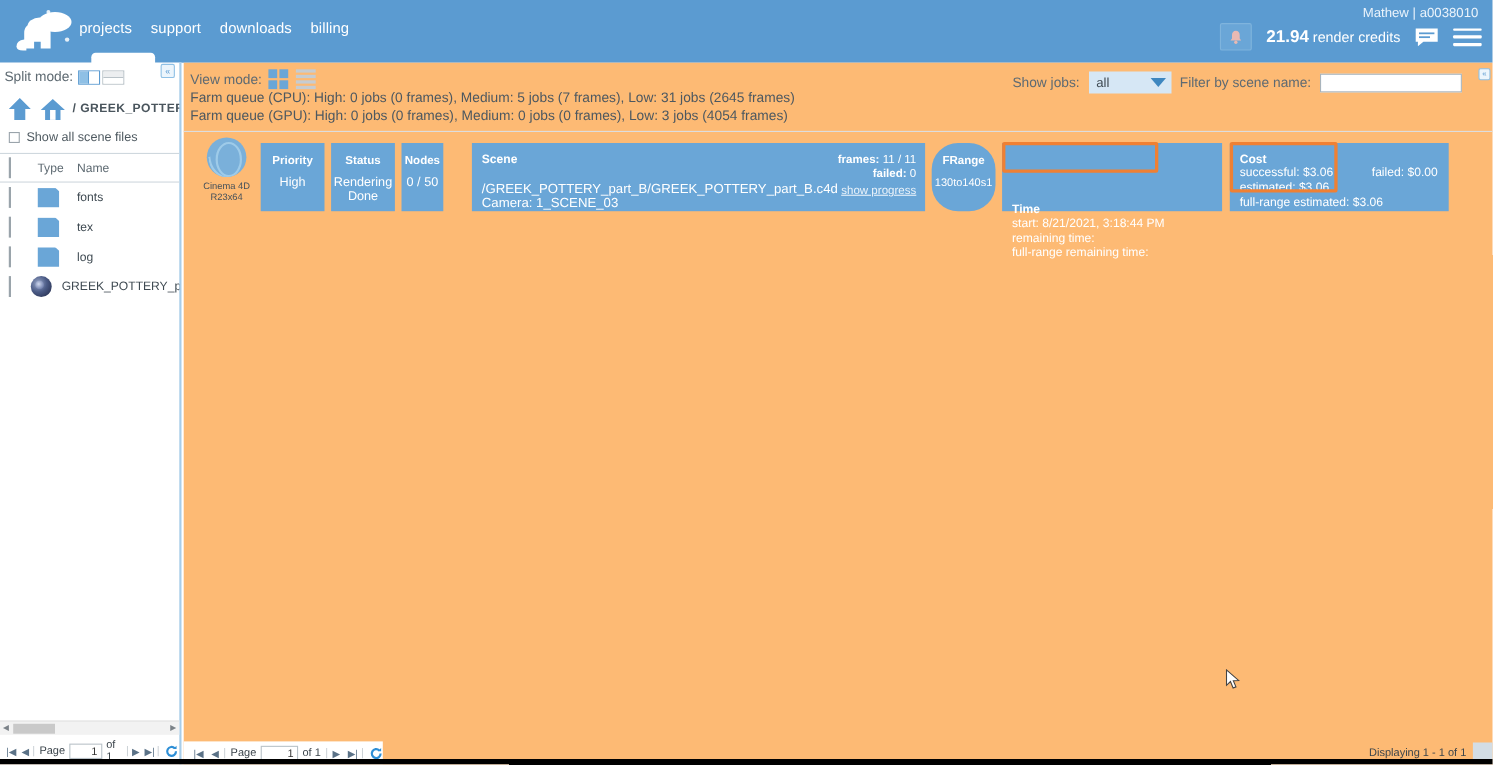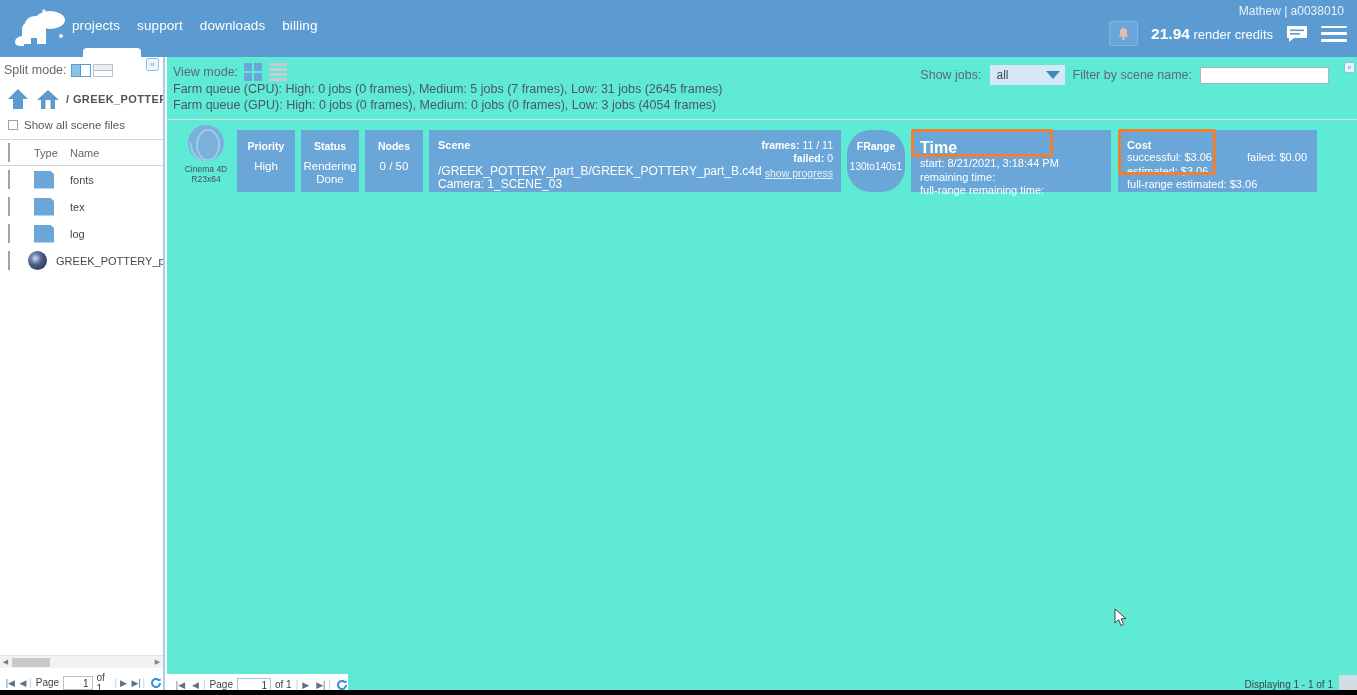--- a/index.html
+++ b/index.html
@@ -115,21 +115,21 @@
   .pager .plabel { font-size:10px; color:#3b444b; padding:0 4px;}
   .pager .pinput {
     width:34px; height:14px; border:1px solid #b9c2c8; background:#fff;
     font-size:10px; text-align:right; padding-right:3px; line-height:13px; color:#333;
   }
   .pager .pof { font-size:10px; padding:0 4px; color:#3b444b;}
   .refresh-ic { width:12px; height:12px; margin-left:5px; }
 
   
   .main {
-    position:absolute; left:167px; top:57px; width:1190px; height:638px; background:#5eead4;
+    position:absolute; left:167px; top:57px; width:1190px; height:638px; background:#fdba74;
   }
   .toolbar {
     position:relative; height:63px; border-bottom:1px solid #ddd;
   }
   .viewmode-row { display:flex; align-items:center; gap:6px; padding:6px 0 0 6px; }
   .viewmode-row > span { font-size:12.5px; color:#5e6a72; }
   .vm-grid { display:flex; gap:2px; }
   .vm-grid .q { width:8px; height:8px; background:#6aa6d7; }
   .vm-grid .col { display:flex; flex-direction:column; gap:2px;}
   .vm-lines { display:flex; flex-direction:column; gap:2px; margin-left:1px;}
@@ -178,21 +178,21 @@
   .cell .ttl { font-weight:bold; font-size:10.5px; padding:10px 0 0 0; text-align:center; }
   .cell .val { font-size:11.5px; text-align:center; margin-top:8px; line-height:13px; }
   .cell-scene { padding:9px 10px 0 9px; }
   .cell-scene .ttl2 { font-weight:bold; font-size:11px; }
   .cell-scene .path { font-size:12px; margin-top:14px; line-height:13px; }
   .scene-right { position:absolute; right:8px; top:9px; text-align:right; font-size:10.5px;
                  line-height:12.5px; }
   .scene-right b { font-weight:bold; }
   .show-progress { text-decoration:underline; color:#e9f2fa; display:block; margin-top:3px;}
   .cell-time { padding:9px 0 0 9px; }
-  .cell-time .ttl2 { font-weight:bold; font-size:16px; }
+  .cell-time .ttl2 { font-weight:bold; font-size:11px;margin-top:46px; }
   .cell-time .ln { font-size:11px; line-height:13.5px; }
   .cell-cost { padding:9px 0 0 9px; position:relative; }
   .cell-cost .ttl2 { font-weight:bold; font-size:11px; }
   .cell-cost .ln { font-size:11px; line-height:13.5px; }
   .cost-failed { position:absolute; right:10px; top:21px; font-size:11px; }
   .hl-box { position:absolute; border:3px solid #ef8033; border-radius:2px; pointer-events:none; }
 
   
   .main-pager { position:absolute; left:0; bottom:0; width:1190px; height:21px;
                 display:flex; align-items:center; }
@@ -408,21 +408,21 @@
       </div>
 
       <div class="cell" style="left:134px; width:58px;">
         <div class="ttl">Status</div>
         <div class="val">
           <div>Rendering</div>
           <div>Done</div>
         </div>
       </div>
 
-      <div class="cell" style="left:198px; width:58px;">
+      <div class="cell" style="left:198px; width:38px;">
         <div class="ttl">Nodes</div>
         <div class="val">0 / 50</div>
       </div>
 
       <div class="cell cell-scene" style="left:262px; width:412px;">
         <div class="ttl2">Scene</div>
         <div class="path">
           <div>/GREEK_POTTERY_part_B/GREEK_POTTERY_part_B.c4d</div>
           <div>Camera: 1_SCENE_03</div>
         </div>

